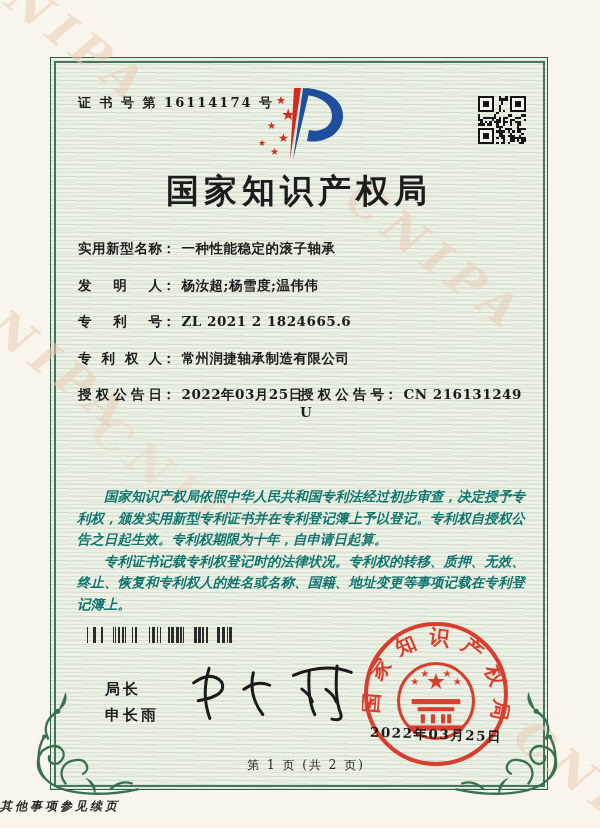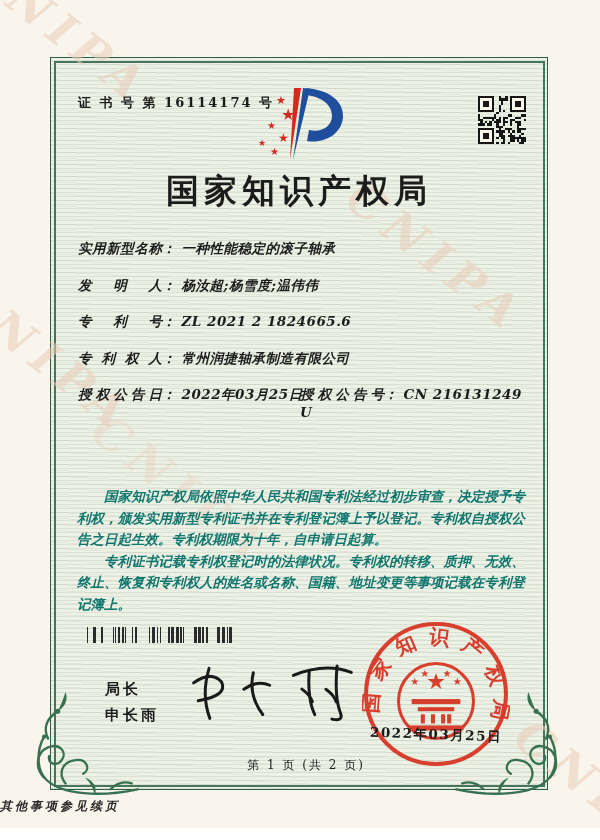--- a/index.html
+++ b/index.html
@@ -30,21 +30,21 @@
   .flourish{position:absolute; width:118px; height:112px; pointer-events:none;}
   .flourish.br{transform:scaleX(-1);}
   
   .cert-no{position:absolute; left:78px; top:94px; font-size:13px; letter-spacing:2px; font-weight:600;}
   .logo{position:absolute; left:250px; top:84px; width:100px; height:82px;}
   .qr{position:absolute; left:478px; top:96px; width:48px; height:48px;}
   .title{
     position:absolute; left:50px; top:169px; width:498px; text-align:center;
     font-size:33px; font-weight:700; letter-spacing:5px;
   }
-  .fields{position:absolute; left:78px; top:240px; width:452px;font-style:italic;}
+  .fields{position:absolute; left:78px; top:240px; width:452px;}
   .frow{position:relative; height:36.5px; font-size:13.5px; font-weight:600;}
   .flabel{display:inline-block; width:84px; text-align:justify; text-align-last:justify; vertical-align:top;}
   .fcolon{display:inline-block; margin-right:6px;}
   .fvalue{letter-spacing:.5px;}
   .fpair2{position:absolute; left:222px; top:0;}
   .body-text{
     position:absolute; left:77px; top:486px; width:448px;
     font-size:13.5px; line-height:21.5px; font-style:italic; font-weight:600;
     text-align:justify; color:#0f766e;
   }

